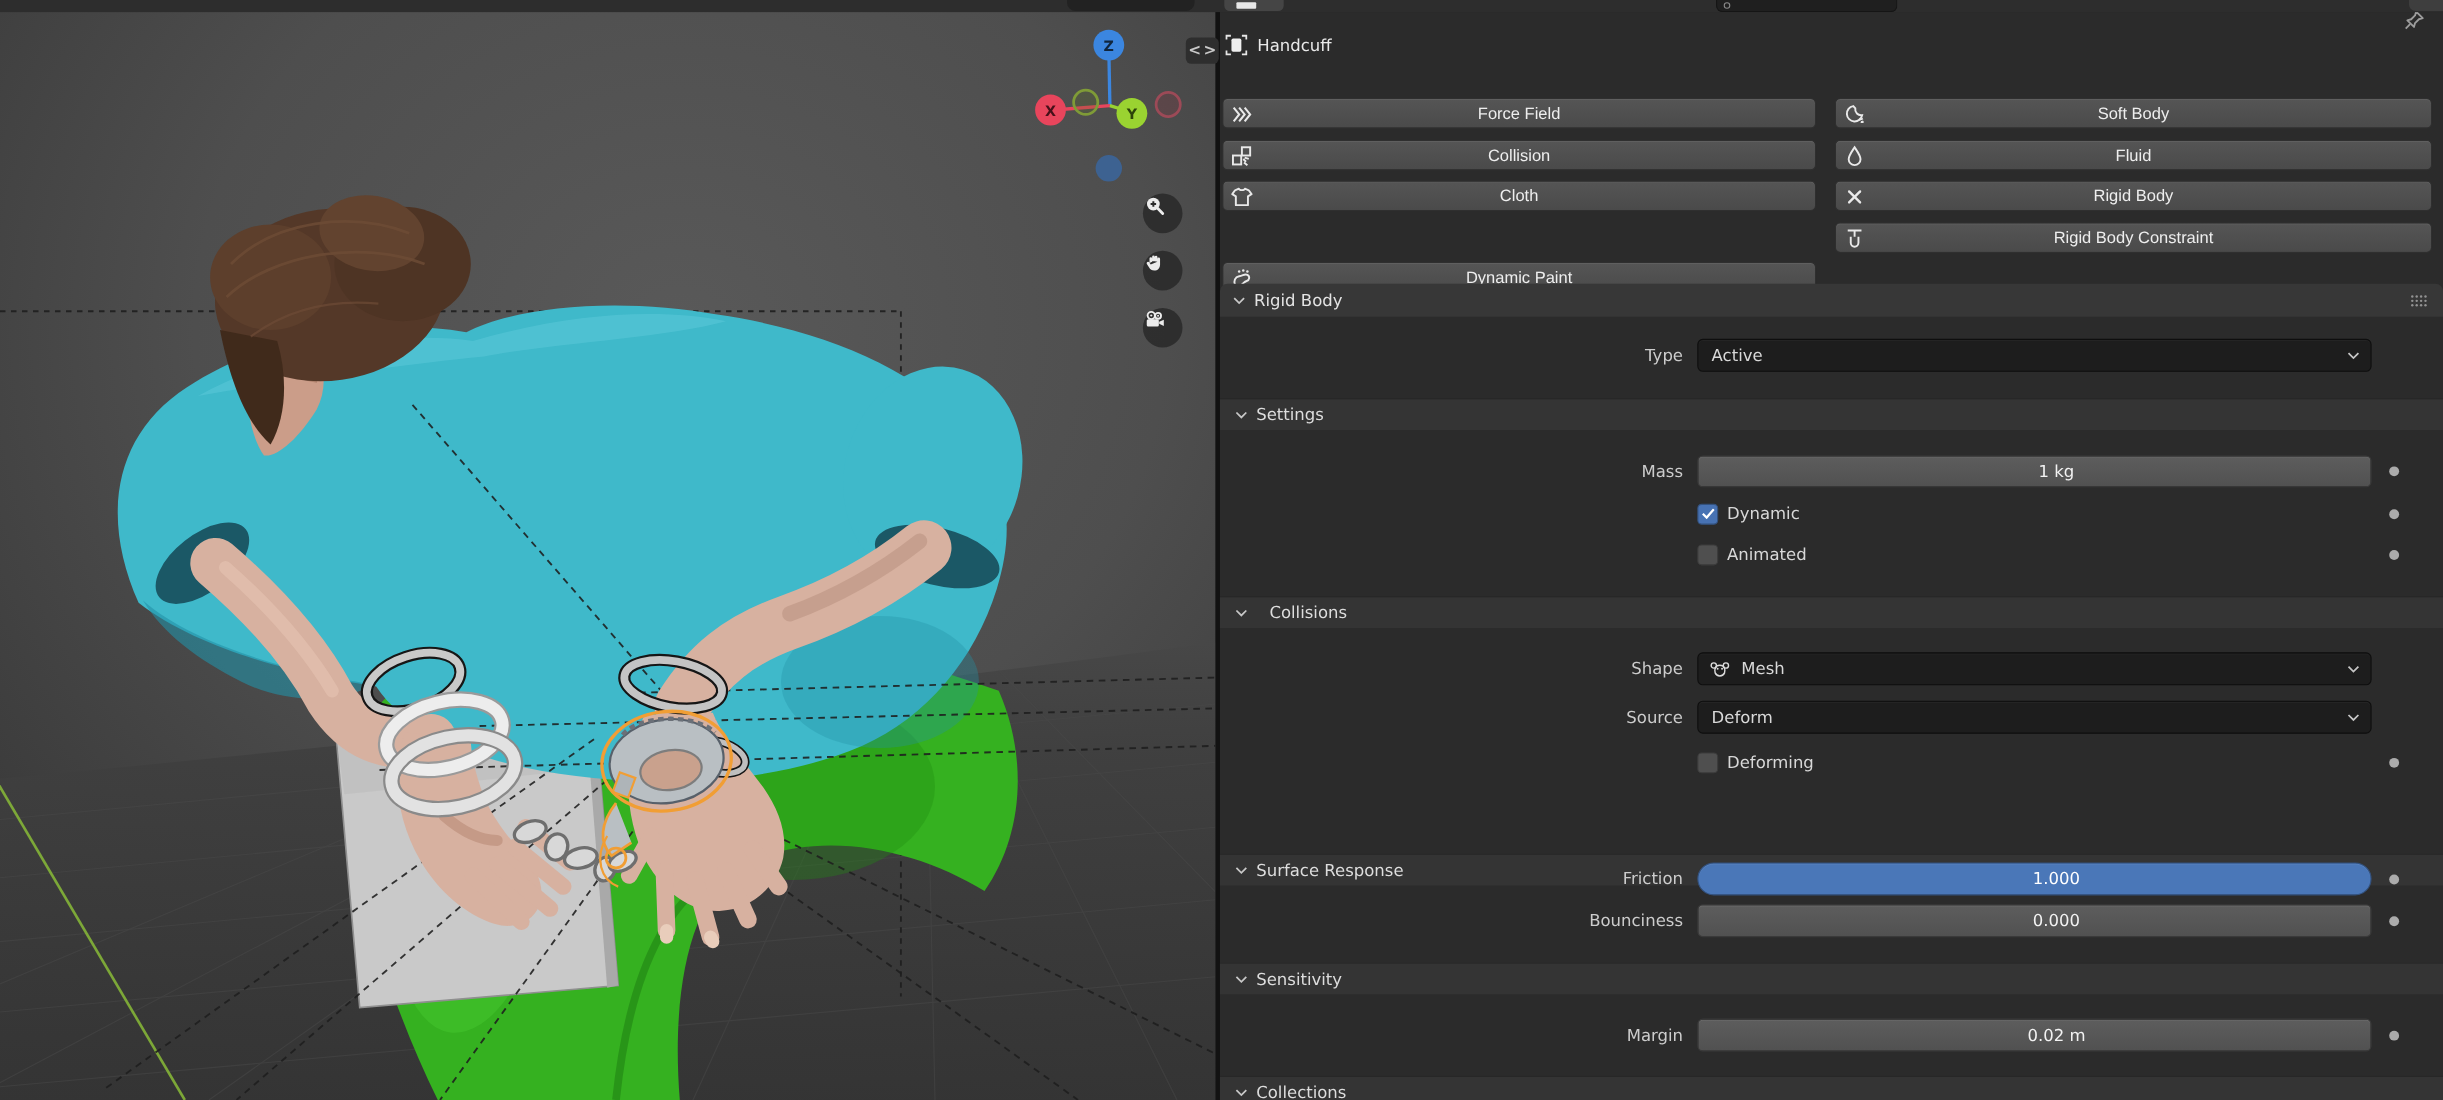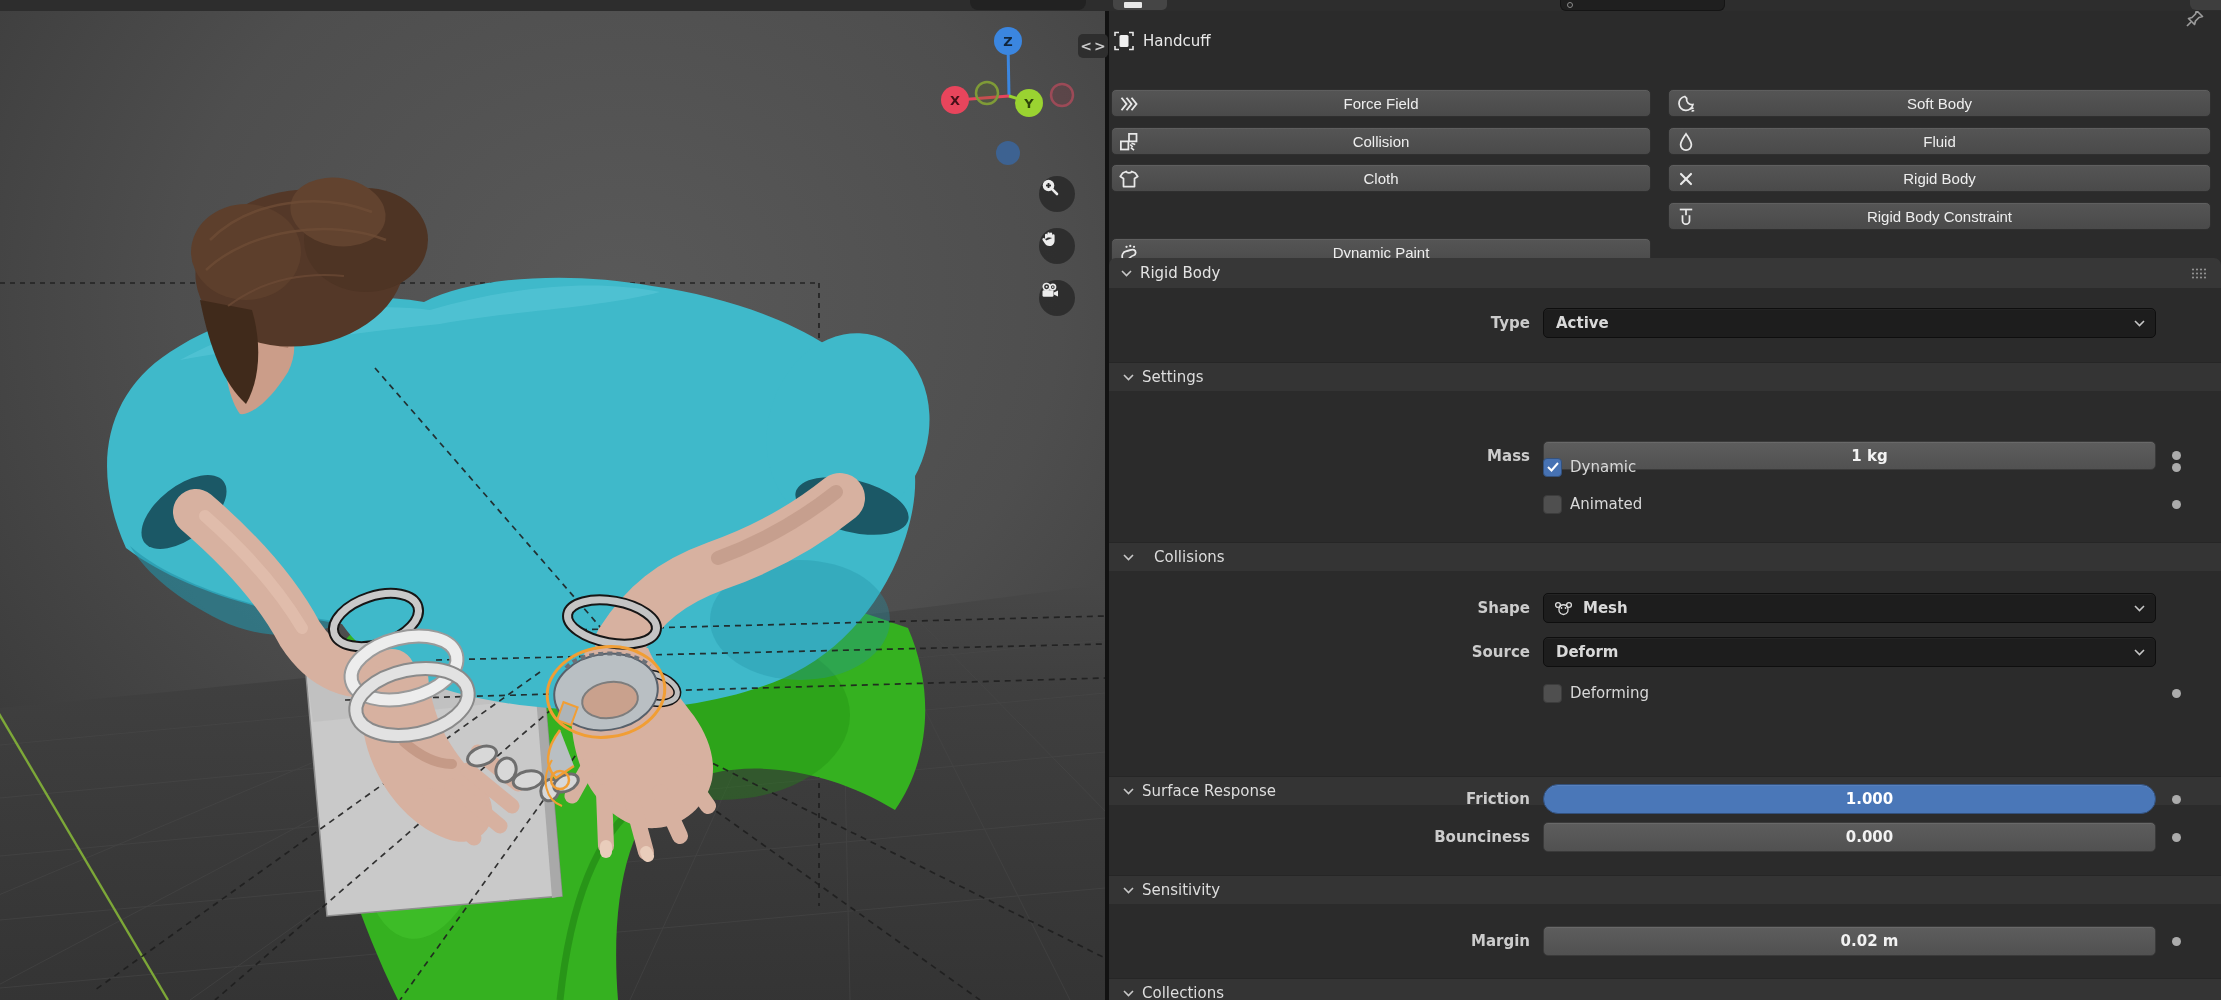--- a/index.html
+++ b/index.html
@@ -42,21 +42,21 @@
         font-size:15px;color:#eeeeee;box-shadow:inset 0 1px 0 rgba(255,255,255,.06);}
   .pbtn .ic{position:absolute;left:7px;top:4px;}
   .secthdr{position:absolute;left:0;width:1112px;height:29px;background:#343434;
            border-top:1px solid #262626;box-sizing:border-box;
            display:flex;align-items:center;font-size:15px;color:#dddddd;}
   .secthdr .chev{margin:0 8px 0 14px;}
   .mainhdr{position:absolute;left:0;top:258px;width:1112px;height:30px;background:#373737;
            border-radius:7px 7px 0 0;display:flex;align-items:center;font-size:15px;color:#e3e3e3;}
   .mainhdr .chev{margin:0 8px 0 12px;}
   .mainhdr .grip{position:absolute;right:14px;top:10px;}
-  .prow{position:absolute;left:0;width:900px;height:30px;font-weight:bold;}
+  .prow{position:absolute;left:0;width:900px;height:30px;}
   .plabel{position:absolute;left:0;top:0;width:421px;height:100%;display:flex;align-items:center;
           justify-content:flex-end;font-size:15px;color:#cccccc;}
   .pwidget{position:absolute;left:434px;top:0;width:613px;height:100%;box-sizing:border-box;}
   .dropdown{width:100%;height:100%;background:#1d1d1d;border:1px solid #0e0e0e;border-radius:5px;
             box-sizing:border-box;display:flex;align-items:center;padding:0 10px;
             font-size:15px;color:#d9d9d9;box-shadow:inset 0 1px 0 rgba(255,255,255,.03);}
   .dropdown .dval{margin-left:2px;}
   .dropdown .mesh-ic{margin-right:8px;display:flex;}
   .dropdown .dchev{margin-left:auto;}
   .nfield{width:100%;height:100%;background:linear-gradient(#5d5d5d,#515151);border:1px solid #3a3a3a;
@@ -421,21 +421,21 @@
       </div>
     </div>
   </div>
 
   <div class="secthdr" style="top:362px;">
     <svg class="chev" width="11" height="7" viewBox="0 0 11 7">
       <polyline points="1,1 5.5,5.5 10,1" fill="none" stroke="#c8c8c8" stroke-width="1.6"></polyline>
     </svg>
     <span>Settings</span>
   </div>
-  <div class="prow" style="top:414px;height:29px;margin-top:27px;">
+  <div class="prow" style="top:414px;height:29px;">
     <div class="plabel">Mass</div>
     <div class="pwidget">
         <div class="nfield">
       <span>1 kg</span>
     </div>
       </div>
     <div class="deco-dot"></div>
   </div>
   <div class="cbrow" style="top:492px;">
     <div class="cbox"></div>

